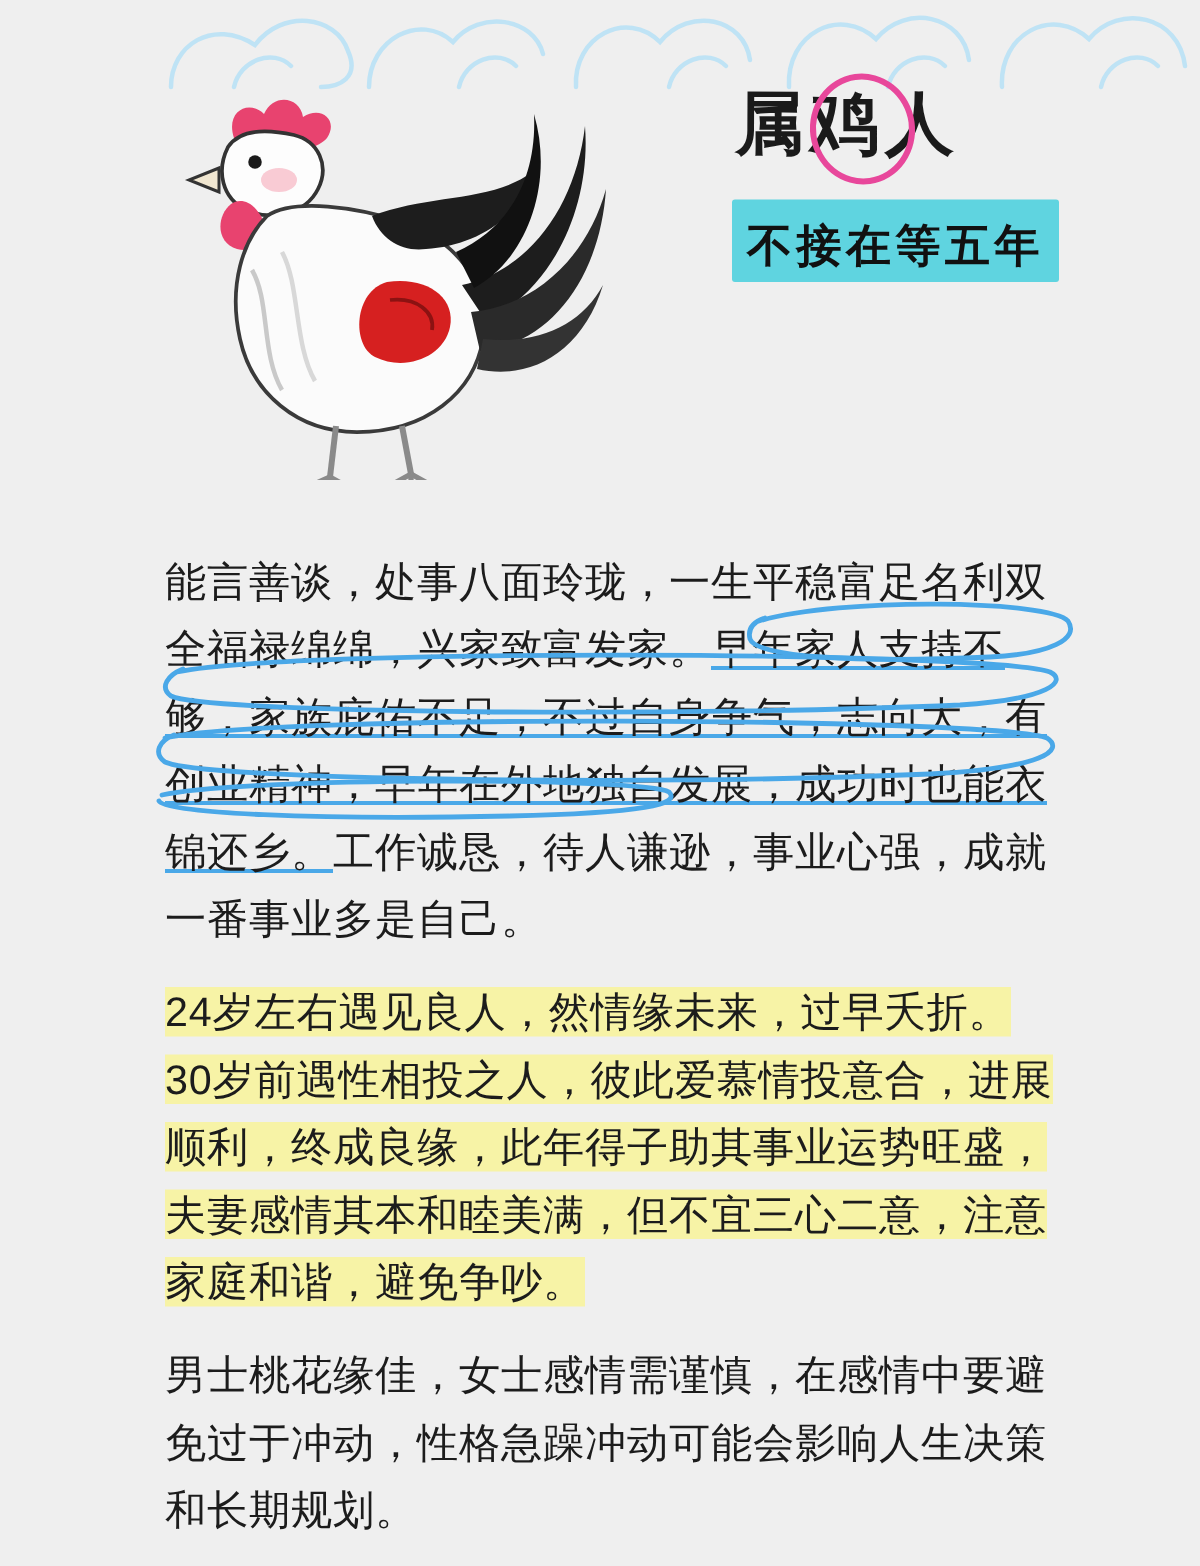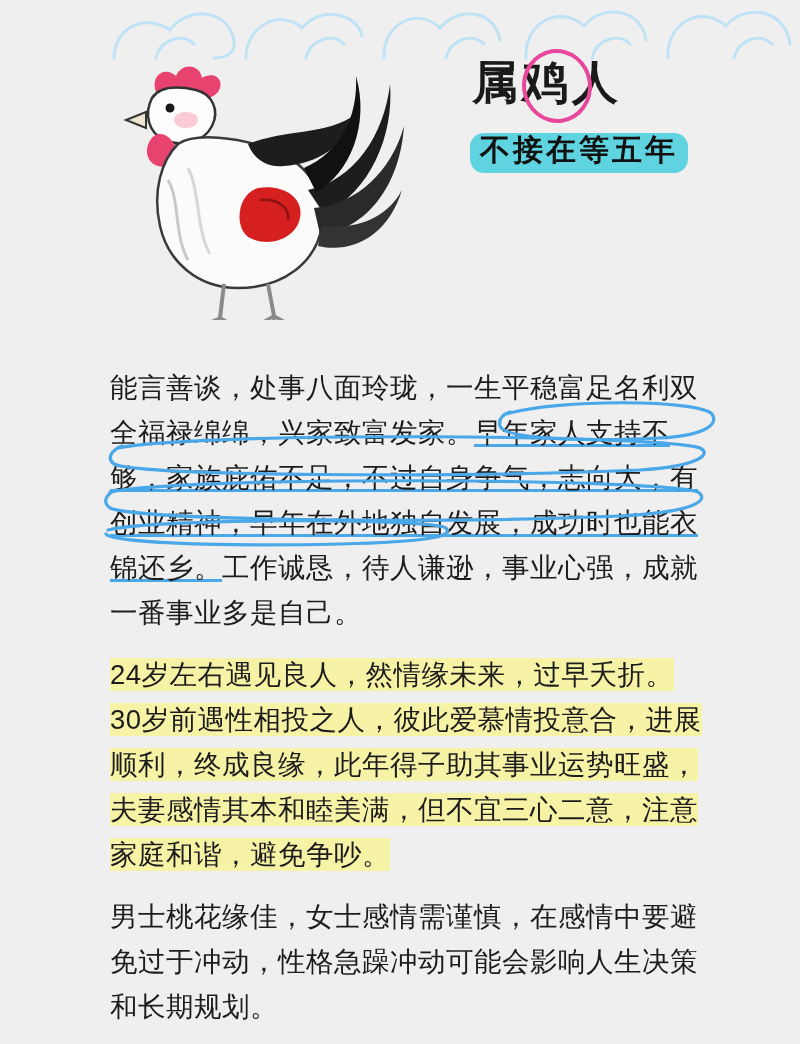--- a/index.html
+++ b/index.html
@@ -34,21 +34,21 @@
   .rooster {
     position: absolute;
     left: 108px;
     top: 40px;
     width: 300px;
     height: 280px;
   }
 
   .title-block {
     position: absolute;
-    left: 470px;
+    left: 488px;
     top: 55px;
     width: 300px;
   }
 
   .main-title {
     font-size: 46px;
     font-weight: 700;
     color: #1a1a1a;
     letter-spacing: 4px;
     line-height: 1;
@@ -69,22 +69,22 @@
   }
 
   .sub-title {
     margin-top: 24px;
     font-size: 30px;
     font-weight: 700;
     color: #111;
     letter-spacing: 3px;
     display: inline-block;
     background: #5fd4e0;
-    padding: 0 10px 5px 10px;
-    border-radius: 14px;
+    padding: 15px 10px 5px 10px;
+    border-radius: 2px;
     line-height: 1.15;
   }
 
   
   .content {
     position: absolute;
     top: 348px;
     left: 110px;
     width: 592px;
     font-size: 27.5px;

